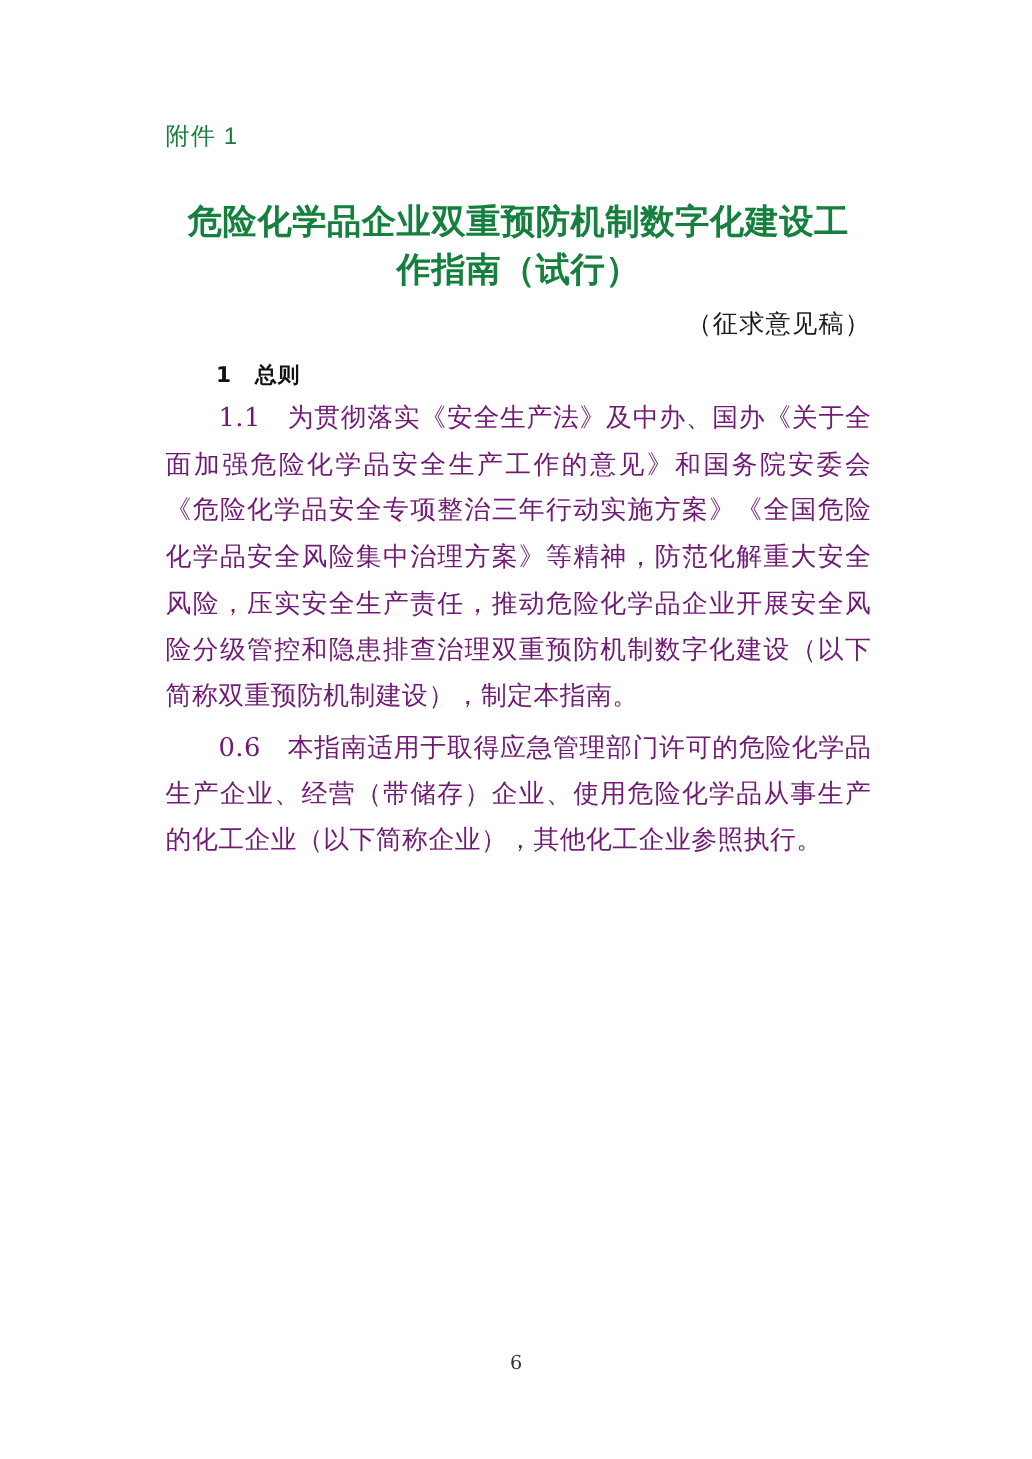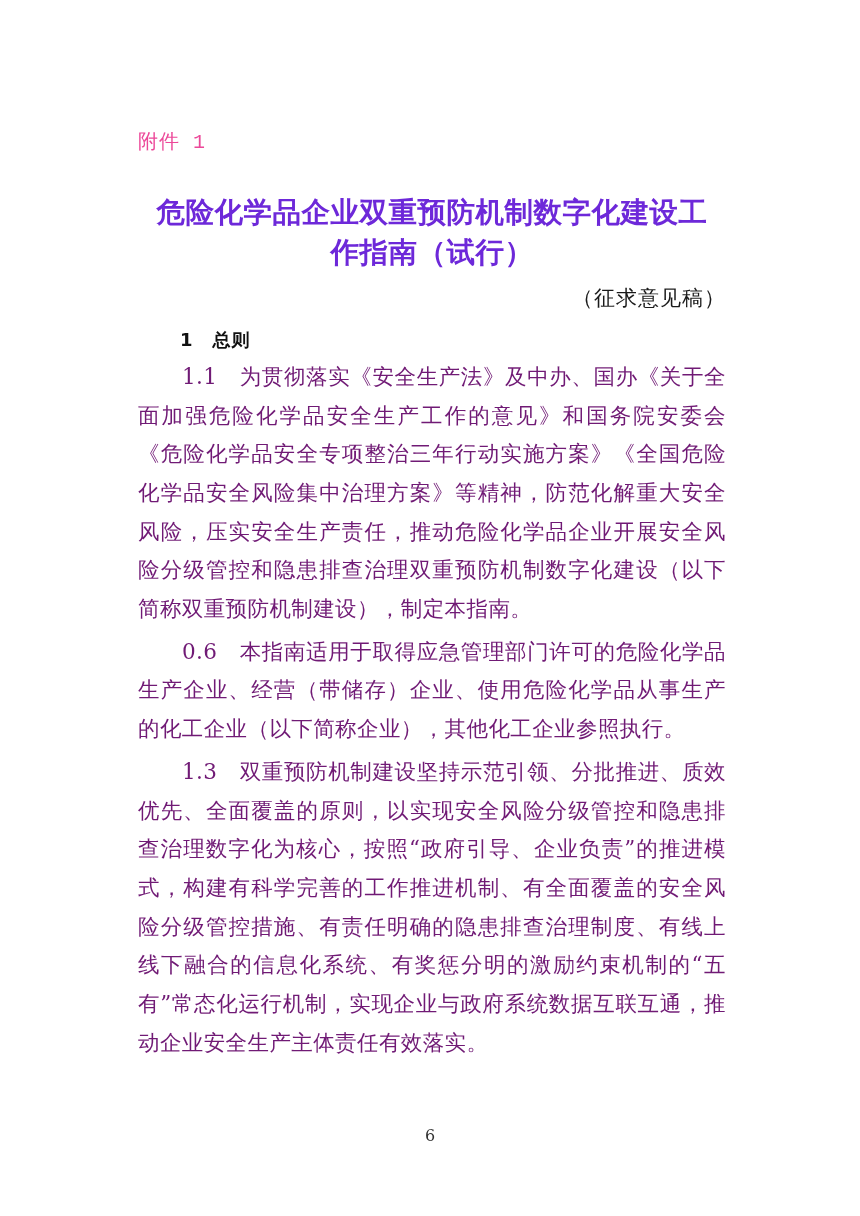--- a/index.html
+++ b/index.html
@@ -17,35 +17,34 @@
     font-family: "DejaVu Serif", "Liberation Serif", serif;
     color: #1a1a1a;
   }
   .content {
     position: absolute;
     left: 138px;
     top: 100px;
     width: 588px;
   }
   .attachment-label {
-    font-family: Liberation Mono, monospace;
+    font-family: Liberation Sans, sans-serif;
     font-size: 20px;
     letter-spacing: 1px;
-    color: #ec4899;
+    color: #15803d;
     margin-bottom: 38px;
-    margin-top: 28px;
   }
   .doc-title {
     text-align: center;
     font-family: "DejaVu Sans", "Liberation Sans", sans-serif;
     font-weight: bold;
     font-size: 28.5px;
     line-height: 1.42;
     letter-spacing: 0.5px;
-    color: #6d28d9;
+    color: #15803d;
     margin: 0 8px 6px 8px;
   }
   .doc-subtitle {
     text-align: right;
     font-family: "DejaVu Serif", "Liberation Serif", serif;
     font-size: 21px;
     letter-spacing: 1px;
     color: #1a1a1a;
     margin-top: 10px;
     margin-bottom: 16px;
@@ -91,18 +90,17 @@
     <h1 class="doc-title">危险化学品企业双重预防机制数字化建设工作指南（试行）</h1>
 
     <div class="doc-subtitle">（征求意见稿）</div>
 
     <div class="section-heading">1　总则</div>
 
     <p class="para">1.1　为贯彻落实《安全生产法》及中办、国办《关于全面加强危险化学品安全生产工作的意见》和国务院安委会《危险化学品安全专项整治三年行动实施方案》《全国危险化学品安全风险集中治理方案》等精神，防范化解重大安全风险，压实安全生产责任，推动危险化学品企业开展安全风险分级管控和隐患排查治理双重预防机制数字化建设（以下简称双重预防机制建设），制定本指南。</p>
 
     <p class="para">0.6　本指南适用于取得应急管理部门许可的危险化学品生产企业、经营（带储存）企业、使用危险化学品从事生产的化工企业（以下简称企业），其他化工企业参照执行。</p>
 
-    <p class="para">1.3　双重预防机制建设坚持示范引领、分批推进、质效优先、全面覆盖的原则，以实现安全风险分级管控和隐患排查治理数字化为核心，按照“政府引导、企业负责”的推进模式，构建有科学完善的工作推进机制、有全面覆盖的安全风险分级管控措施、有责任明确的隐患排查治理制度、有线上线下融合的信息化系统、有奖惩分明的激励约束机制的“五有”常态化运行机制，实现企业与政府系统数据互联互通，推动企业安全生产主体责任有效落实。</p>
 
   </div>
 
   <div class="page-number">6</div>
 </div>
 
 </body></html>

